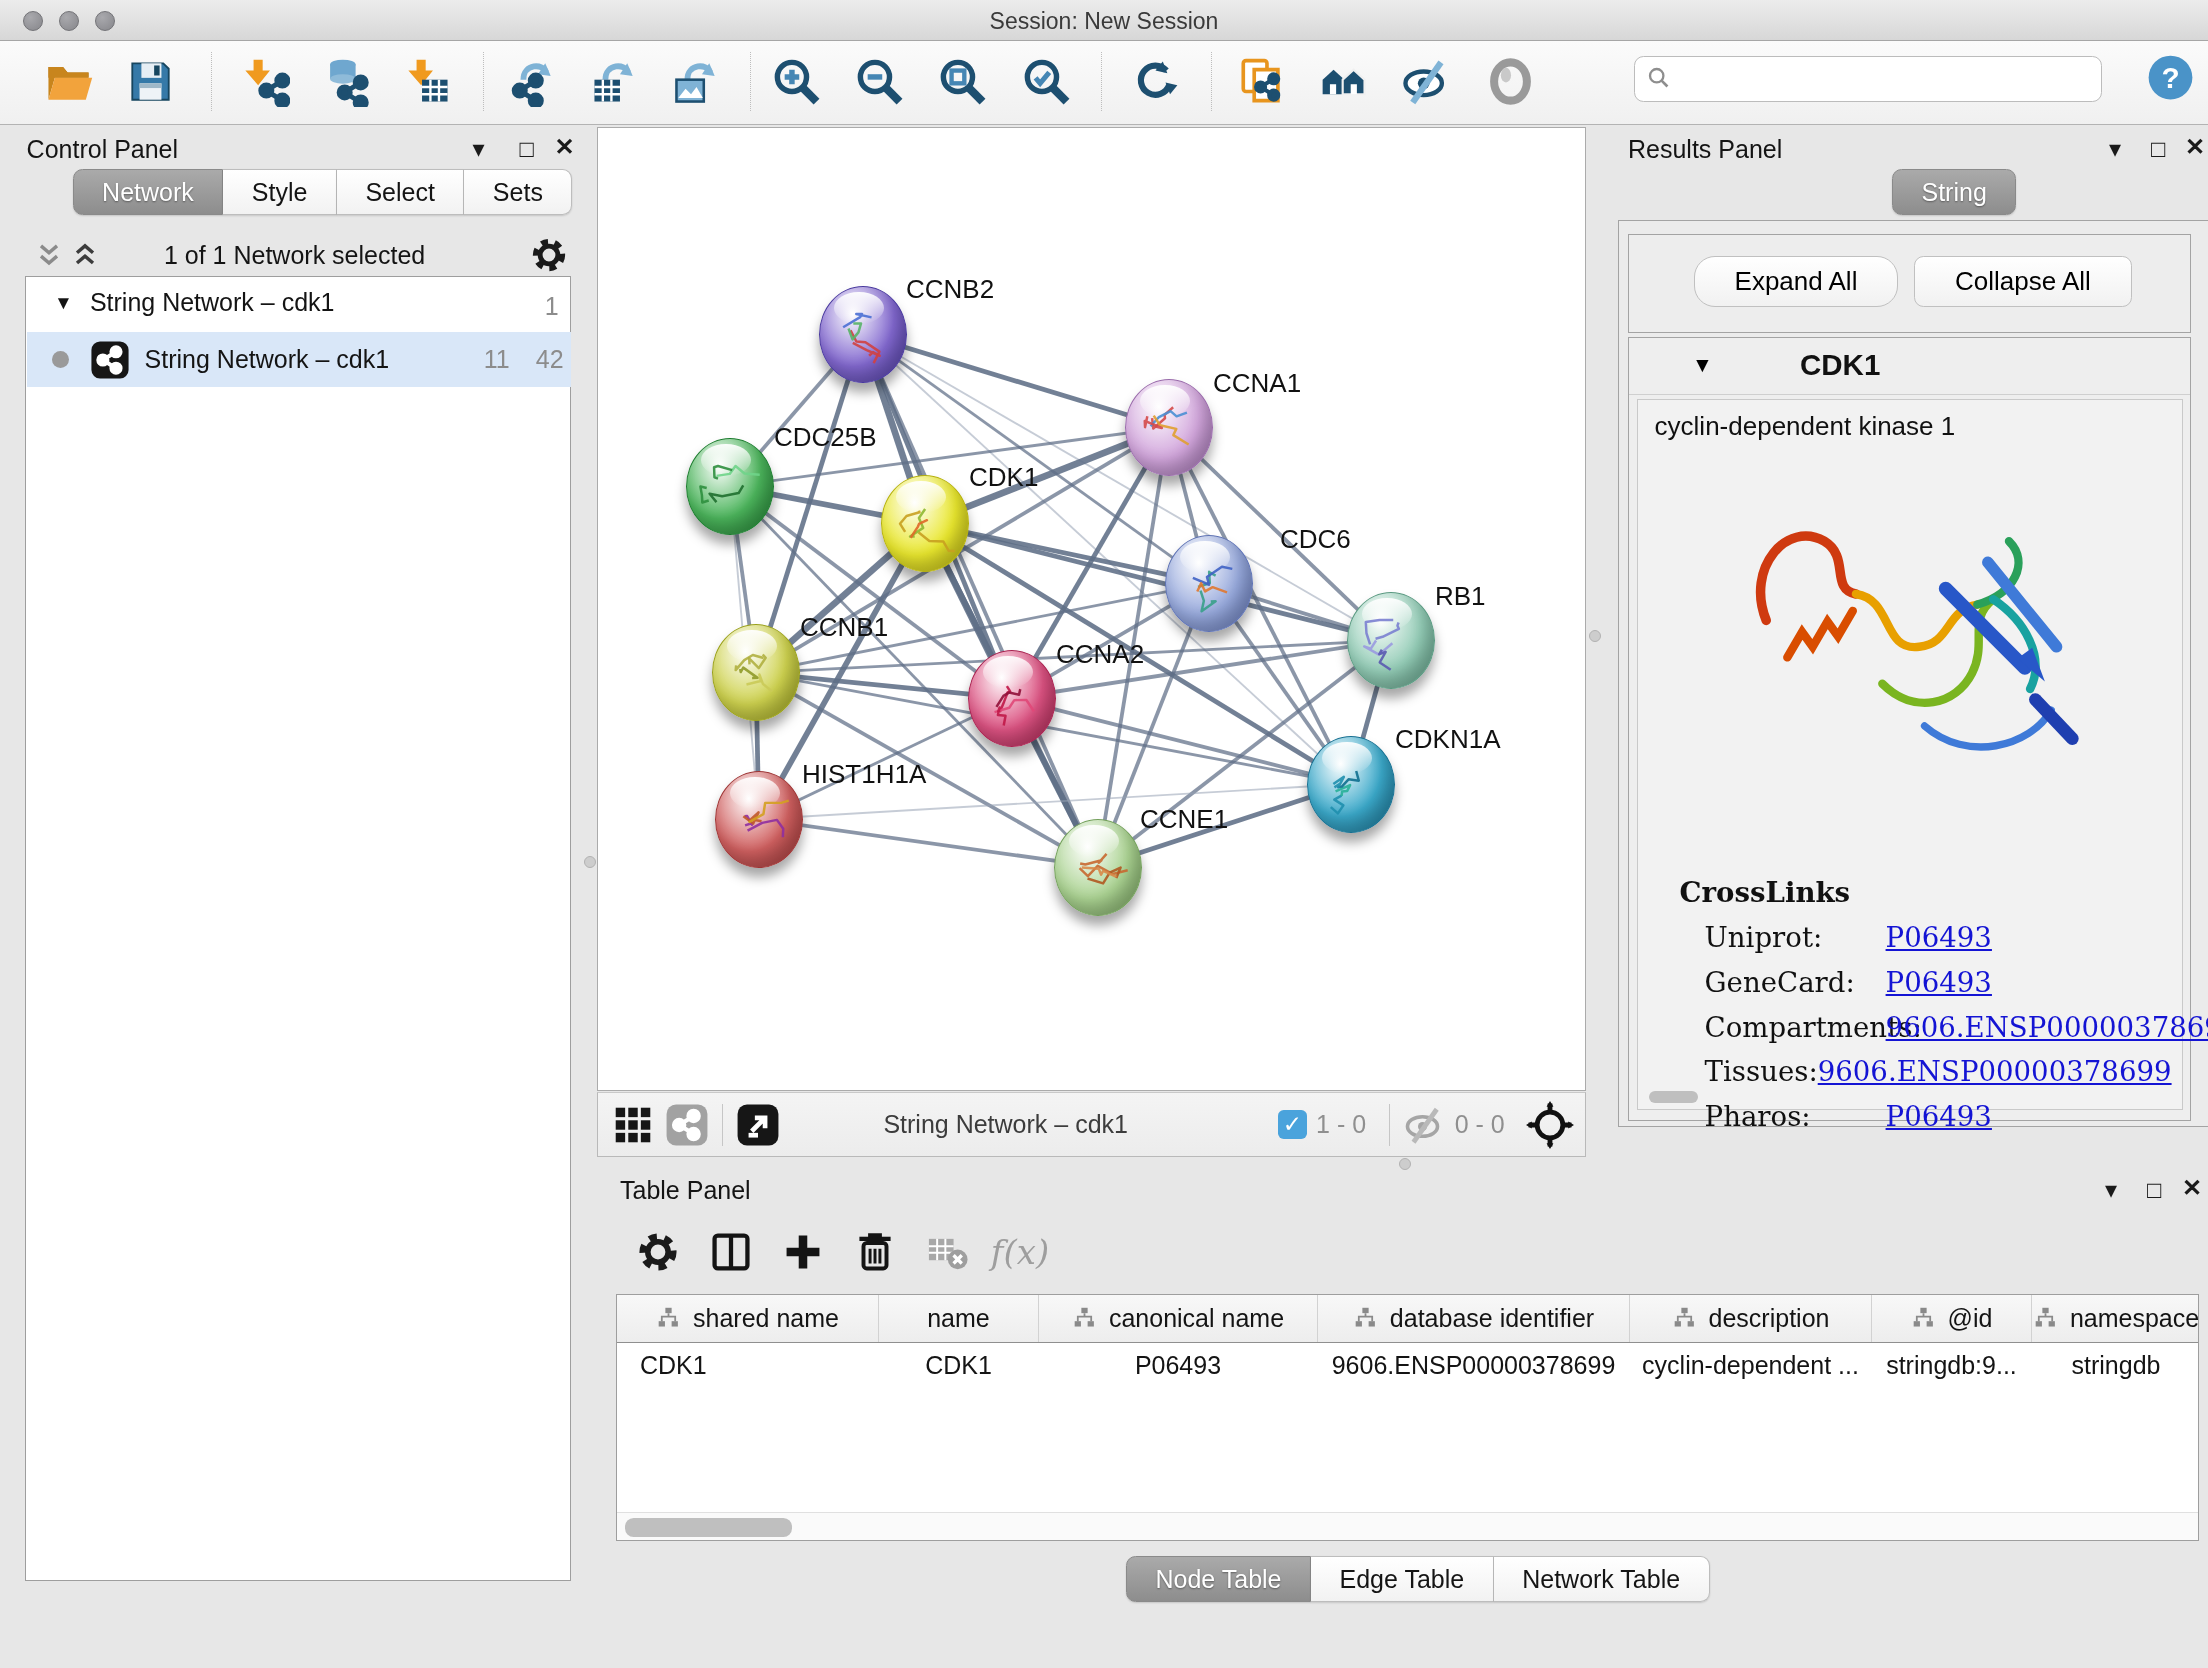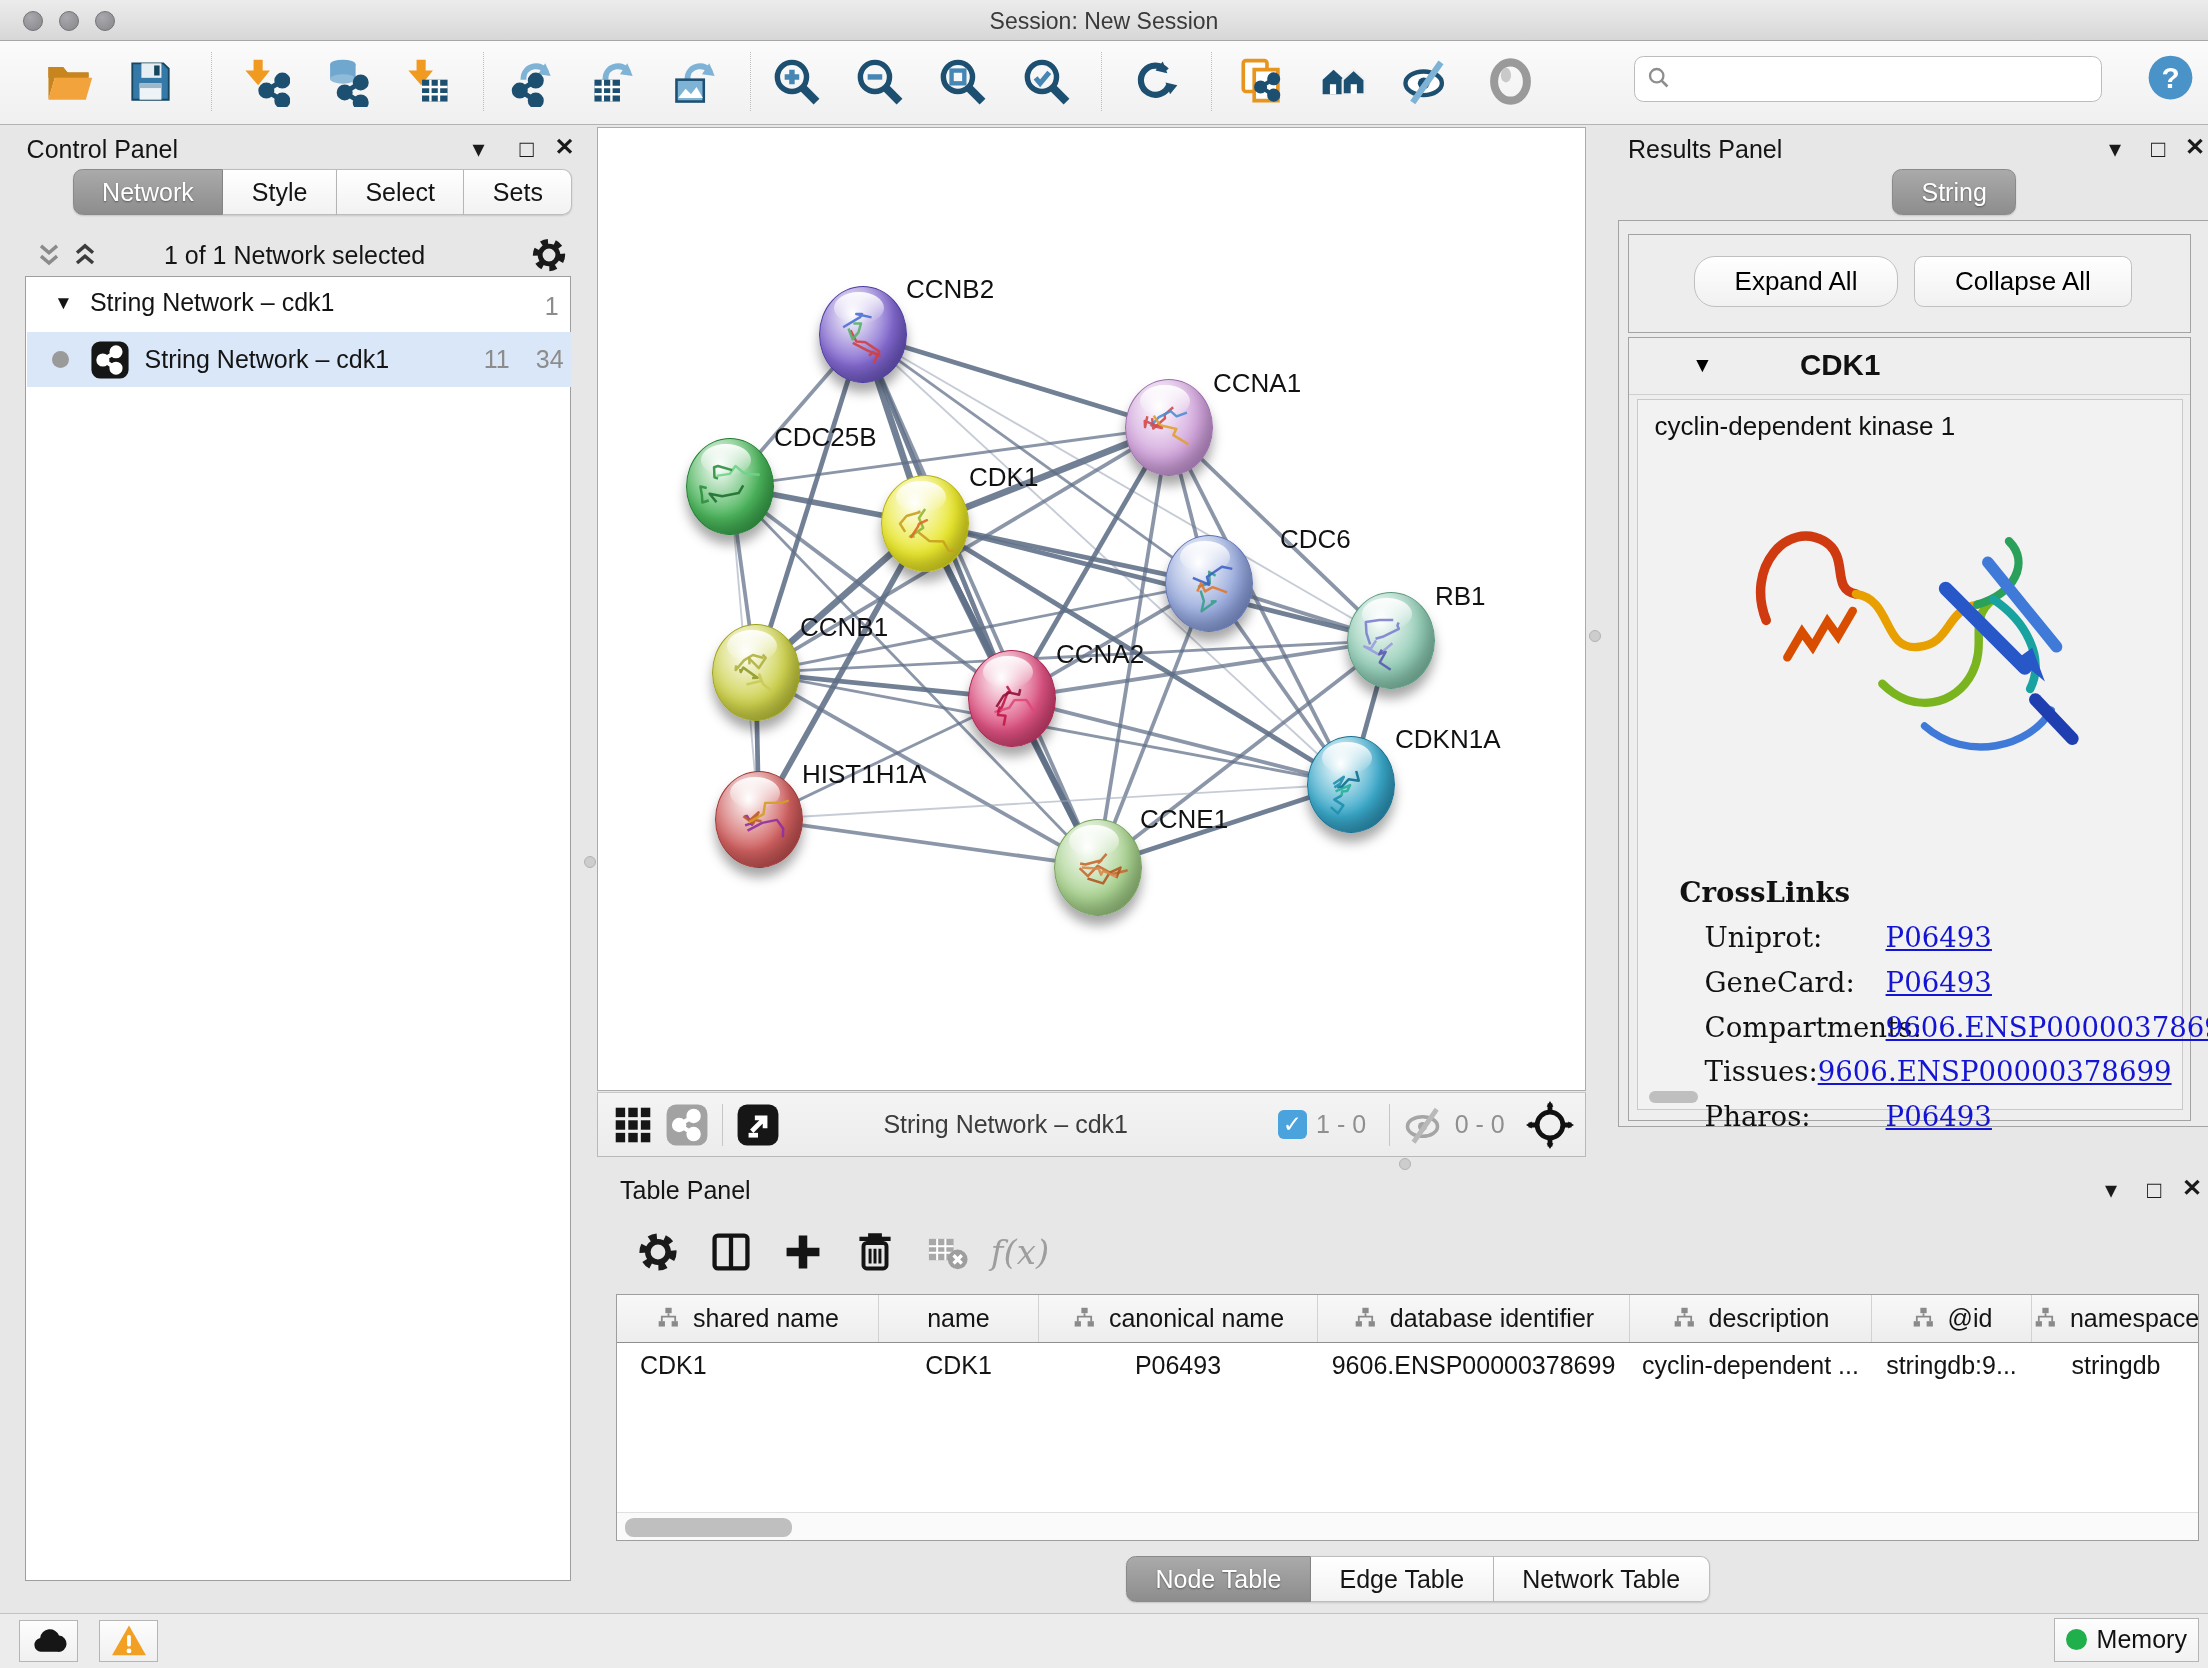--- a/index.html
+++ b/index.html
@@ -285,21 +285,21 @@
                 <line x1="9" y1="14" x2="18.2" y2="8.25"></line>
                 <line x1="9" y1="14" x2="18.2" y2="19.75"></line>
                 <circle cx="9" cy="14" r="3.2199999999999998"></circle>
                 <circle cx="18.2" cy="8.25" r="3.2199999999999998"></circle>
                 <circle cx="18.2" cy="19.75" r="3.2199999999999998"></circle>
               </g>
             </svg>
           </span>
         <span class="abs" style="left:118px;top:13.3px;font-size:25px;color:#141414">String Network – cdk1</span>
         <span class="cnum" style="left:441px;top:13.3px">11</span>
-        <span class="cnum" style="left:495px;top:13.3px">34</span>
+        <span class="cnum" style="left:495px;top:13.3px">42</span>
       </div>
     </div>
   </div>
 
   <div id="net-canvas">
       <svg width="989" height="964" style="position: absolute; left: 0px; top: 0px;" viewBox="0 0 1040 1014">
         <line x1="278" y1="217" x2="600" y2="315" stroke="#5e6e86" stroke-opacity="0.88" stroke-width="5"></line>
         <line x1="278" y1="217" x2="139" y2="377" stroke="#5e6e86" stroke-opacity="0.72" stroke-width="4"></line>
         <line x1="278" y1="217" x2="344" y2="416" stroke="#5e6e86" stroke-opacity="0.88" stroke-width="7"></line>
         <line x1="278" y1="217" x2="642" y2="479" stroke="#5e6e86" stroke-opacity="0.72" stroke-width="3"></line>
@@ -698,41 +698,19 @@
       <div class="scrollthumb" style="left:7.6px;top:4.8px;width:167px;height:19px"></div>
     </div>
   </div>
 
   <div class="tabseg" id="tbl-tabs" style="left:1126px;top:1556px">
       <span class="tab sel">Node Table</span>
       <span class="tab">Edge Table</span>
       <span class="tab">Network Table</span>
     </div>
 
-  <div class="statusbar">
-    <span class="sbtn" style="left:19px">
-        <span class="cicon" style="width:38px;height:38px">
-          <svg viewBox="0 0 28 28">
-            <path d="M8 22a5.2 5.2 0 0 1-.5-10.3A7.2 7.2 0 0 1 21.4 10 5.6 5.6 0 0 1 20.5 22z" fill="#161616"></path>
-          </svg>
-        </span>
-      </span>
-    <span class="sbtn" style="left:99px">
-        <span class="cicon" style="width:38px;height:38px">
-          <svg viewBox="0 0 28 28">
-            <path d="M14 2.5L26.5 24.5H1.5z" fill="#f2a024"></path>
-            <rect x="12.6" y="9.5" width="2.8" height="8.5" rx="1.2" fill="#fff"></rect>
-            <circle cx="14" cy="21.3" r="1.8" fill="#fff"></circle>
-          </svg>
-        </span>
-      </span>
-    <span class="membtn">
-        <span class="mdot"></span>
-        <span>Memory</span>
-      </span>
-  </div>
 
   <span class="sdot" style="left:584px;top:856px"></span>
   <span class="sdot" style="left:1589px;top:630px"></span>
   <span class="sdot" style="left:1399px;top:1158px"></span>
 
 </div>
 
 
 </body></html>

